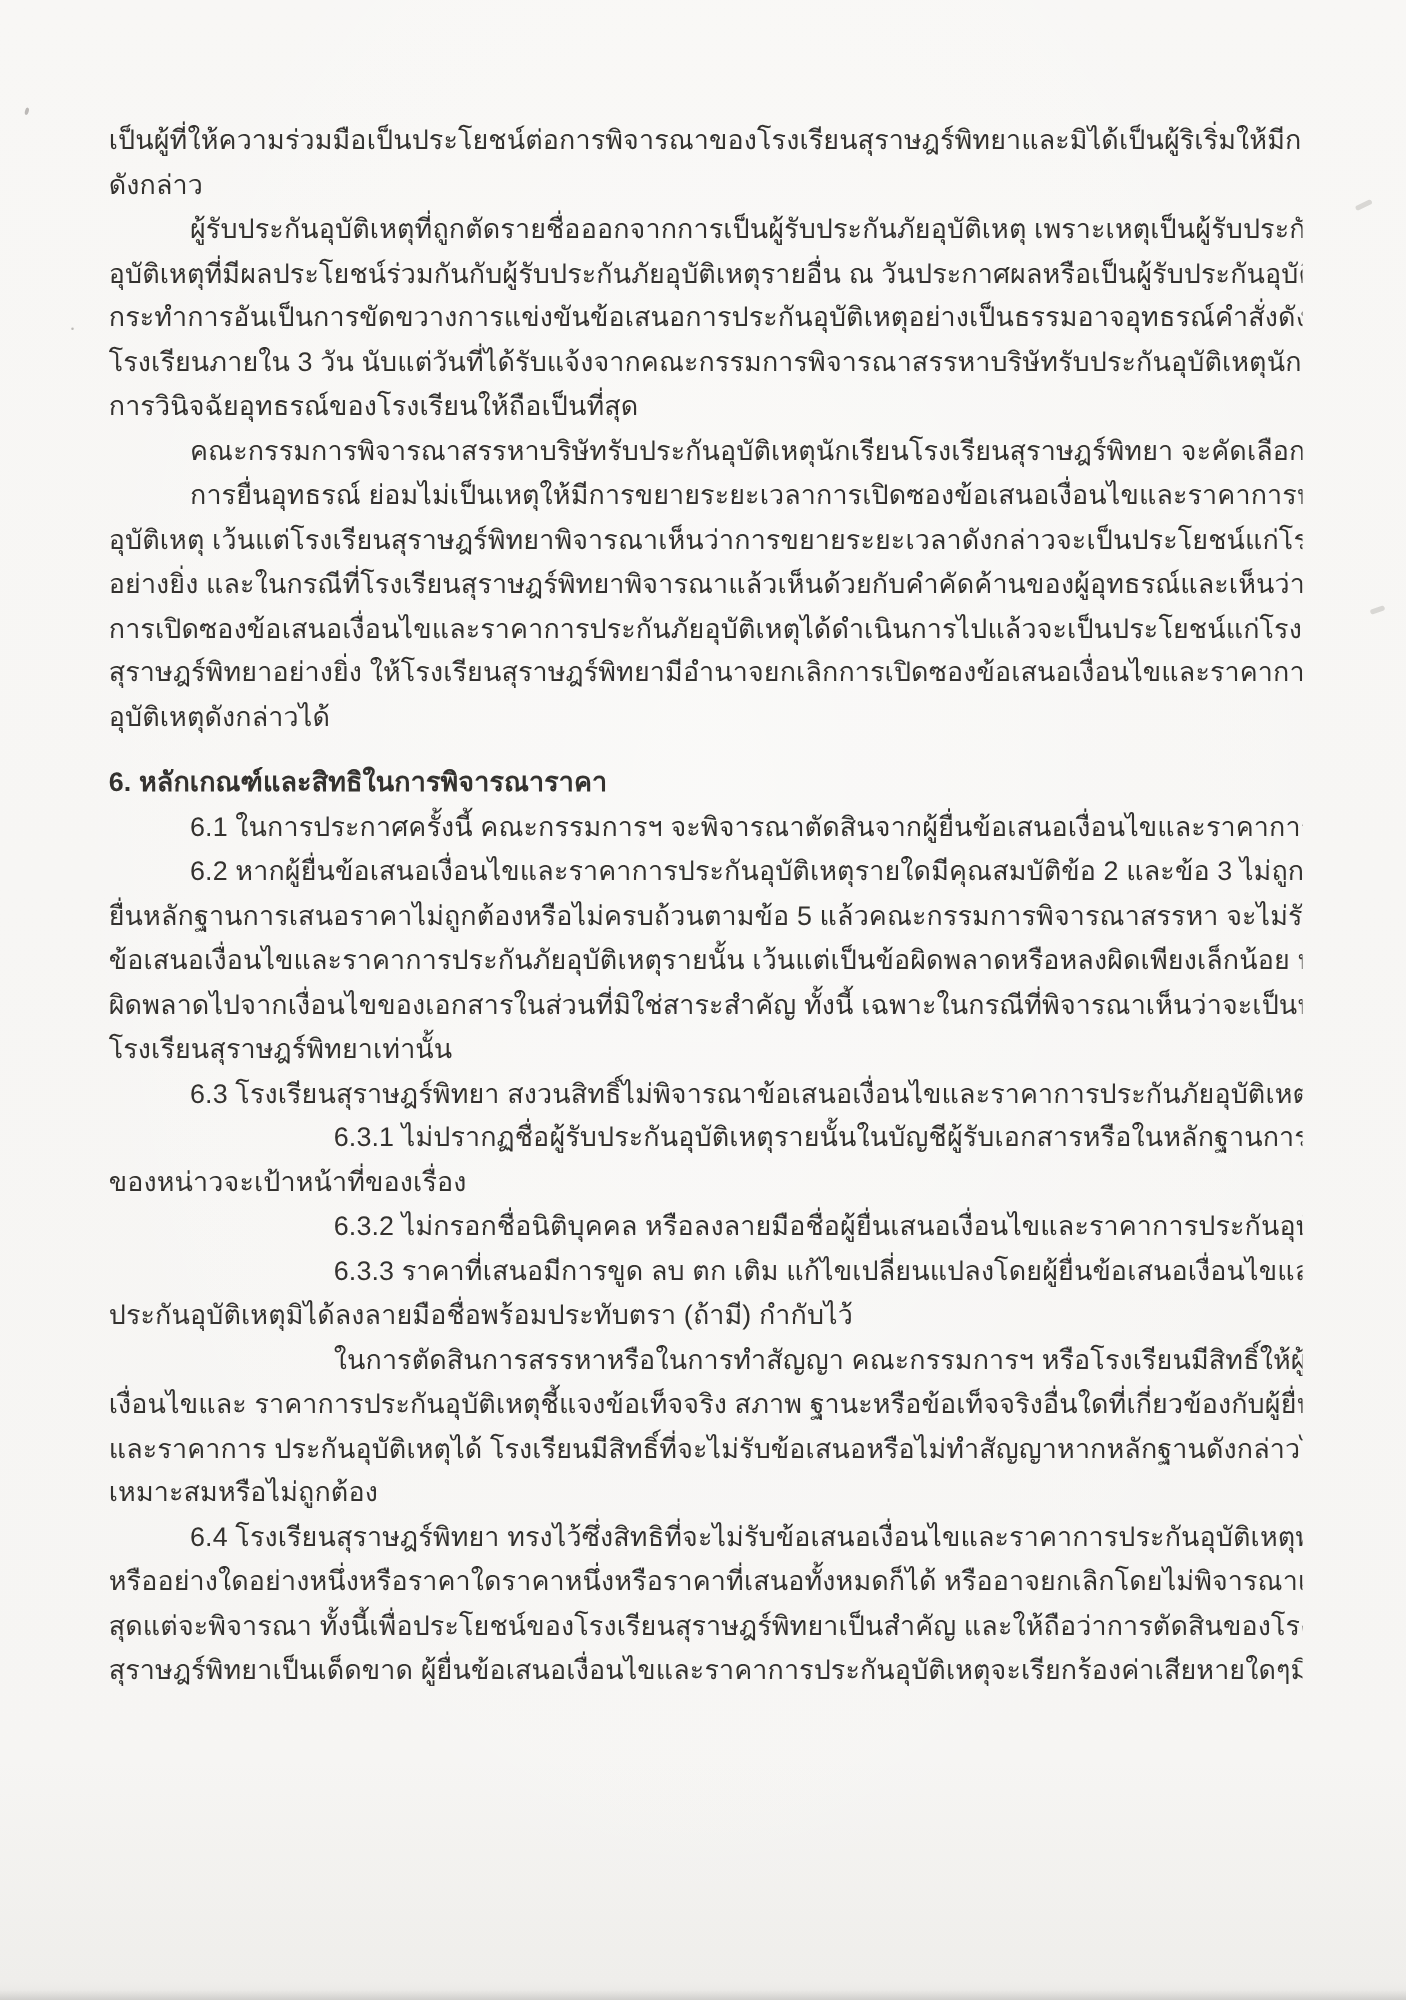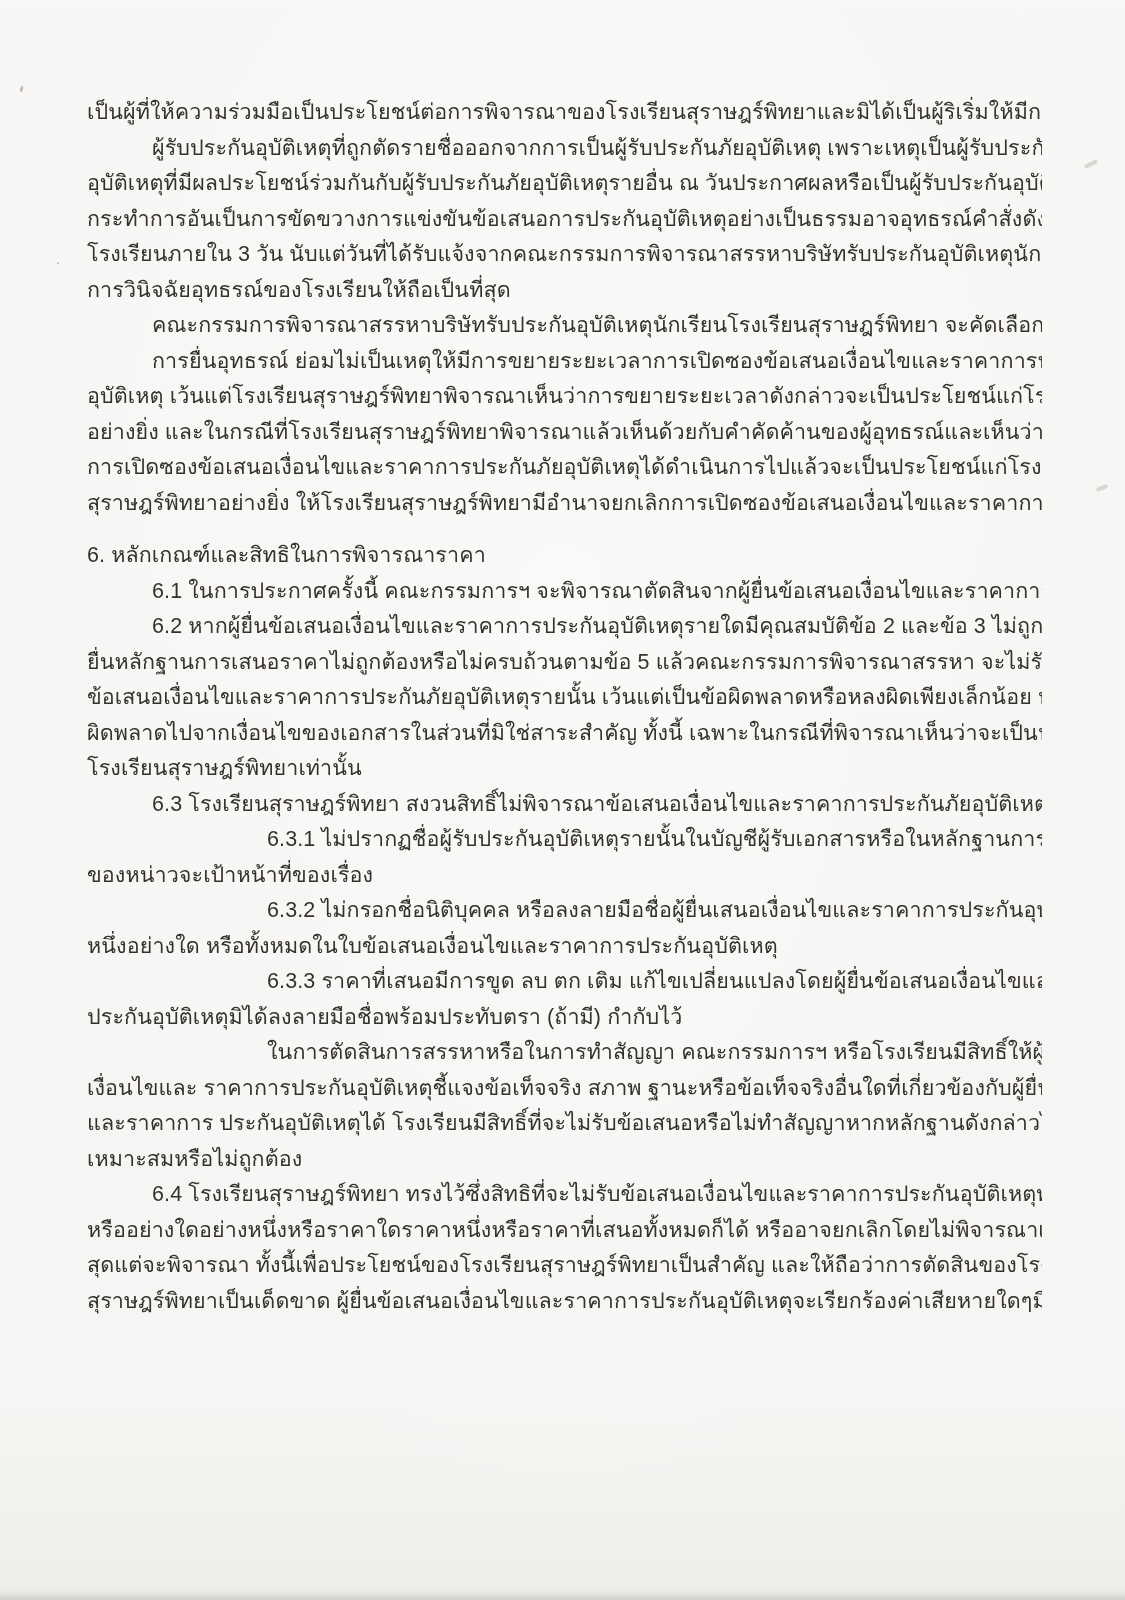--- a/index.html
+++ b/index.html
@@ -33,21 +33,21 @@
     line-height: 35.5px;
     font-size: 21.5px;
     white-space: nowrap;
     overflow: hidden;
     letter-spacing: 0.1px;
   }
   .ind0 { padding-left: 0; }
   .ind1 { padding-left: 65px; }
   .ind2 { padding-left: 180px; }
   .heading {
-    font-weight: normal;
+    font-weight: bold;
     margin-top: 17px;
   }
   .speck {
     position: absolute;
     background: #8a8784;
     border-radius: 50%;
     opacity: 0.55;
   }
   .s1 { left: 20px; top: 86px; width: 3px; height: 6px; transform: rotate(15deg); }
   .s2 { left: 57px; top: 262px; width: 2px; height: 2px; }
@@ -65,43 +65,44 @@
     height: 8px;
     background: linear-gradient(180deg, rgba(0,0,0,0), rgba(0,0,0,0.10));
   }
 </style>
 </head>
 <body style="background: rgb(247, 246, 244);">
 
 <div class="page">
   <div id="text-flow" style="color: rgb(52, 50, 47);">
       <div class="line ind0">เป็นผู้ที่ให้ความร่วมมือเป็นประโยชน์ต่อการพิจารณาของโรงเรียนสุราษฎร์พิทยาและมิได้เป็นผู้ริเริ่มให้มีการกระทำ</div>
+      <div class="line ind0">ดังกล่าว</div>
       <div class="line ind1">ผู้รับประกันอุบัติเหตุที่ถูกตัดรายชื่อออกจากการเป็นผู้รับประกันภัยอุบัติเหตุ เพราะเหตุเป็นผู้รับประกัน</div>
       <div class="line ind0">อุบัติเหตุที่มีผลประโยชน์ร่วมกันกับผู้รับประกันภัยอุบัติเหตุรายอื่น ณ วันประกาศผลหรือเป็นผู้รับประกันอุบัติเหตุที่</div>
       <div class="line ind0">กระทำการอันเป็นการขัดขวางการแข่งขันข้อเสนอการประกันอุบัติเหตุอย่างเป็นธรรมอาจอุทธรณ์คำสั่งดังกล่าวต่อ</div>
       <div class="line ind0">โรงเรียนภายใน 3 วัน นับแต่วันที่ได้รับแจ้งจากคณะกรรมการพิจารณาสรรหาบริษัทรับประกันอุบัติเหตุนักเรียน</div>
       <div class="line ind0">การวินิจฉัยอุทธรณ์ของโรงเรียนให้ถือเป็นที่สุด</div>
       <div class="line ind1">คณะกรรมการพิจารณาสรรหาบริษัทรับประกันอุบัติเหตุนักเรียนโรงเรียนสุราษฎร์พิทยา จะคัดเลือกใบเสนอ</div>
       <div class="line ind1">การยื่นอุทธรณ์ ย่อมไม่เป็นเหตุให้มีการขยายระยะเวลาการเปิดซองข้อเสนอเงื่อนไขและราคาการประกัน</div>
       <div class="line ind0">อุบัติเหตุ เว้นแต่โรงเรียนสุราษฎร์พิทยาพิจารณาเห็นว่าการขยายระยะเวลาดังกล่าวจะเป็นประโยชน์แก่โรงเรียน</div>
       <div class="line ind0">อย่างยิ่ง และในกรณีที่โรงเรียนสุราษฎร์พิทยาพิจารณาแล้วเห็นด้วยกับคำคัดค้านของผู้อุทธรณ์และเห็นว่าการ ยกเลิก</div>
       <div class="line ind0">การเปิดซองข้อเสนอเงื่อนไขและราคาการประกันภัยอุบัติเหตุได้ดำเนินการไปแล้วจะเป็นประโยชน์แก่โรงเรียน</div>
       <div class="line ind0">สุราษฎร์พิทยาอย่างยิ่ง ให้โรงเรียนสุราษฎร์พิทยามีอำนาจยกเลิกการเปิดซองข้อเสนอเงื่อนไขและราคาการประกัน</div>
+      <div class="line ind0">อุบัติเหตุดังกล่าวได้</div>
       <div class="line ind0 heading">6. หลักเกณฑ์และสิทธิในการพิจารณาราคา</div>
       <div class="line ind1">6.1 ในการประกาศครั้งนี้ คณะกรรมการฯ จะพิจารณาตัดสินจากผู้ยื่นข้อเสนอเงื่อนไขและราคาการ</div>
       <div class="line ind1">6.2 หากผู้ยื่นข้อเสนอเงื่อนไขและราคาการประกันอุบัติเหตุรายใดมีคุณสมบัติข้อ 2 และข้อ 3 ไม่ถูกต้อง หรือ</div>
       <div class="line ind0">ยื่นหลักฐานการเสนอราคาไม่ถูกต้องหรือไม่ครบถ้วนตามข้อ 5 แล้วคณะกรรมการพิจารณาสรรหา จะไม่รับพิจารณา</div>
       <div class="line ind0">ข้อเสนอเงื่อนไขและราคาการประกันภัยอุบัติเหตุรายนั้น เว้นแต่เป็นข้อผิดพลาดหรือหลงผิดเพียงเล็กน้อย หรือ</div>
       <div class="line ind0">ผิดพลาดไปจากเงื่อนไขของเอกสารในส่วนที่มิใช่สาระสำคัญ ทั้งนี้ เฉพาะในกรณีที่พิจารณาเห็นว่าจะเป็นประโยชน์ต่อ</div>
       <div class="line ind0">โรงเรียนสุราษฎร์พิทยาเท่านั้น</div>
       <div class="line ind1">6.3 โรงเรียนสุราษฎร์พิทยา สงวนสิทธิ์ไม่พิจารณาข้อเสนอเงื่อนไขและราคาการประกันภัยอุบัติเหตุของผู้ยื่น</div>
       <div class="line ind2">6.3.1 ไม่ปรากฏชื่อผู้รับประกันอุบัติเหตุรายนั้นในบัญชีผู้รับเอกสารหรือในหลักฐานการรับเอกสาร</div>
       <div class="line ind0">ของหน่าวจะเป้าหน้าที่ของเรื่อง</div>
       <div class="line ind2">6.3.2 ไม่กรอกชื่อนิติบุคคล หรือลงลายมือชื่อผู้ยื่นเสนอเงื่อนไขและราคาการประกันอุบัติเหตุ อย่าง</div>
-      <div class="line ind0">หนึ่งอย่างใด หรือทั้งหมดในใบข้อเสนอเงื่อนไขและราคาการประกันอุบัติเหตุ</div>
       <div class="line ind2">6.3.3 ราคาที่เสนอมีการขูด ลบ ตก เติม แก้ไขเปลี่ยนแปลงโดยผู้ยื่นข้อเสนอเงื่อนไขและราคาการ</div>
       <div class="line ind0">ประกันอุบัติเหตุมิได้ลงลายมือชื่อพร้อมประทับตรา (ถ้ามี) กำกับไว้</div>
       <div class="line ind2">ในการตัดสินการสรรหาหรือในการทำสัญญา คณะกรรมการฯ หรือโรงเรียนมีสิทธิ์ให้ผู้ยื่นข้อเสนอ</div>
       <div class="line ind0">เงื่อนไขและ ราคาการประกันอุบัติเหตุชี้แจงข้อเท็จจริง สภาพ ฐานะหรือข้อเท็จจริงอื่นใดที่เกี่ยวข้องกับผู้ยื่นข้อเสนอ</div>
       <div class="line ind0">และราคาการ ประกันอุบัติเหตุได้ โรงเรียนมีสิทธิ์ที่จะไม่รับข้อเสนอหรือไม่ทำสัญญาหากหลักฐานดังกล่าวไม่มีความ</div>
       <div class="line ind0">เหมาะสมหรือไม่ถูกต้อง</div>
       <div class="line ind1">6.4 โรงเรียนสุราษฎร์พิทยา ทรงไว้ซึ่งสิทธิที่จะไม่รับข้อเสนอเงื่อนไขและราคาการประกันอุบัติเหตุทั้งหมด</div>
       <div class="line ind0">หรืออย่างใดอย่างหนึ่งหรือราคาใดราคาหนึ่งหรือราคาที่เสนอทั้งหมดก็ได้ หรืออาจยกเลิกโดยไม่พิจารณาเลยก็ได้</div>
       <div class="line ind0">สุดแต่จะพิจารณา ทั้งนี้เพื่อประโยชน์ของโรงเรียนสุราษฎร์พิทยาเป็นสำคัญ และให้ถือว่าการตัดสินของโรงเรียน</div>
       <div class="line ind0">สุราษฎร์พิทยาเป็นเด็ดขาด ผู้ยื่นข้อเสนอเงื่อนไขและราคาการประกันอุบัติเหตุจะเรียกร้องค่าเสียหายใดๆมิได้ รวมทั้ง</div>

